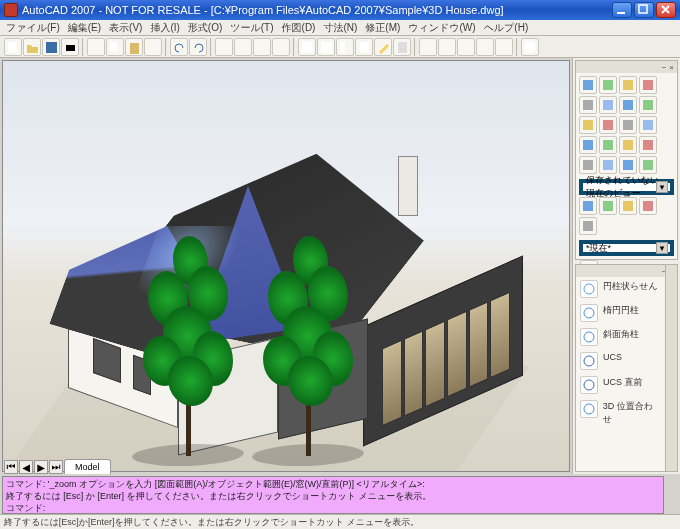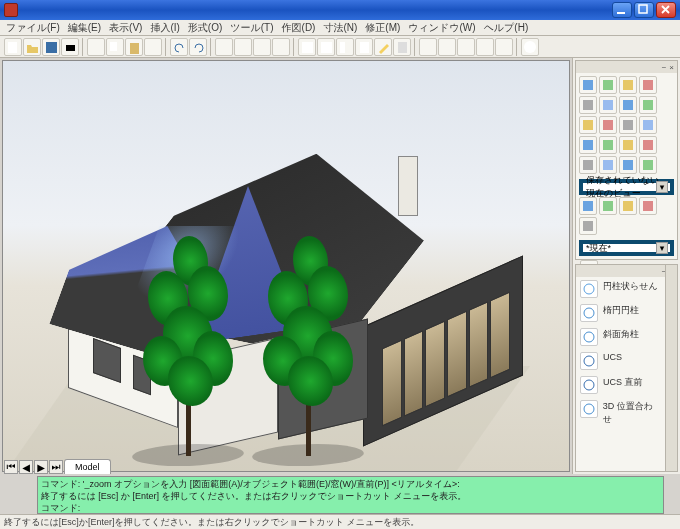--- a/index.html
+++ b/index.html
@@ -39,21 +39,21 @@
   .slider-row{display:flex;align-items:center;gap:3px;padding:2px 4px;}
   .slider{flex:1;height:3px;background:#bdbab1;position:relative;border-radius:2px;}
   .thumb{position:absolute;top:-4px;left:0;width:8px;height:11px;background:#e6e3da;border:1px solid #888;border-radius:2px;}
 
   .toolpal { flex:1; overflow:hidden; }
   .toolpal .item { display:flex; align-items:flex-start; gap:5px; padding:3px 4px; font-size:9px; color:#333; cursor:pointer;}
   .toolpal .item .ic{width:18px;height:18px;border:1px solid #ccc;background:#fff;border-radius:2px;display:flex;align-items:center;justify-content:center;}
   .vtabs{position:absolute;right:0;top:0;bottom:0;width:12px;background:#e0ddd3;border-left:1px solid #b7b3a9;}
 
   
-  .cmdarea { position:absolute; bottom:15px; left:2px; right:16px; height:38px; background:#86efac; border:1px solid #8a8a8a; font-size:9px; padding:1px 3px; color:#222; line-height:12px; overflow:hidden;margin-left:35px;}
+  .cmdarea { position:absolute; bottom:15px; left:2px; right:16px; height:38px; background:#f0abfc; border:1px solid #8a8a8a; font-size:9px; padding:1px 3px; color:#222; line-height:12px; overflow:hidden;}
   .cmdarea .row{white-space:nowrap;}
 
   
   .status { position:absolute; bottom:0; left:0; right:0; height:15px; background:#efede7; border-top:1px solid #b7b3a9; font-size:9px; display:flex; align-items:center; padding:0 4px; color:#444;}
 
   
   .house{position:absolute;left:0;top:0;right:0;bottom:0;}
   .ground{position:absolute;left:35px;top:305px;width:450px;height:120px;background:rgba(200,195,180,0.3);transform:skewX(-35deg);}
   
   .wall-left{position:absolute;left:65px;top:247px;width:110px;height:100px;background:#f5f4ef;border:1px solid #555;transform:skewY(20deg);}
@@ -92,20 +92,21 @@
 
   .tabbar{position:absolute;bottom:38px;left:2px;height:17px;display:flex;align-items:flex-end;}
   .tabbar .nav{width:14px;height:14px;border:1px solid #999;background:#efede7;margin-right:1px;display:flex;align-items:center;justify-content:center;}
   .tabbar .tab{height:15px;padding:0 10px;border:1px solid #999;border-bottom:none;background:#fff;font-size:9px;display:flex;align-items:center;border-radius:3px 3px 0 0;}
 </style>
 </head>
 <body>
 
 <div class="titlebar">
   <div class="icon"></div>
+  <span>AutoCAD 2007 - NOT FOR RESALE - [C:¥Program Files¥AutoCAD 2007¥Sample¥3D House.dwg]</span>
   <div class="spacer"></div>
   <div class="winbtn">
       <svg width="12" height="12">
         <rect x="1" y="8" width="8" height="2" fill="#fff"></rect>
       </svg>
     </div>
   <div class="winbtn">
       <svg width="12" height="12">
         <rect x="1" y="1" width="8" height="8" fill="none" stroke="#fff" stroke-width="1.5"></rect>
       </svg>

